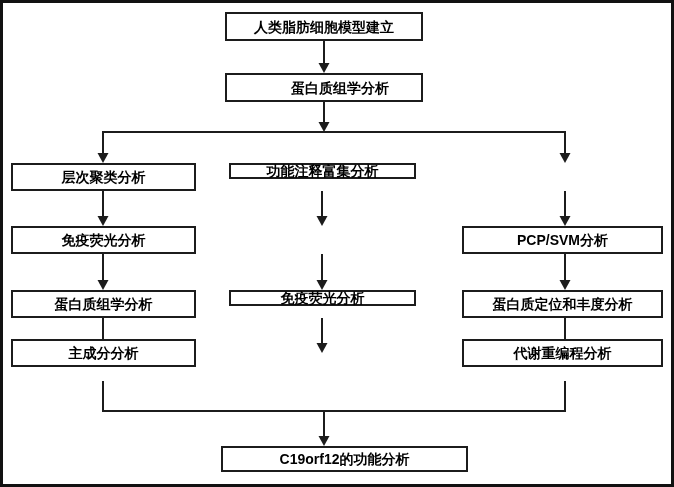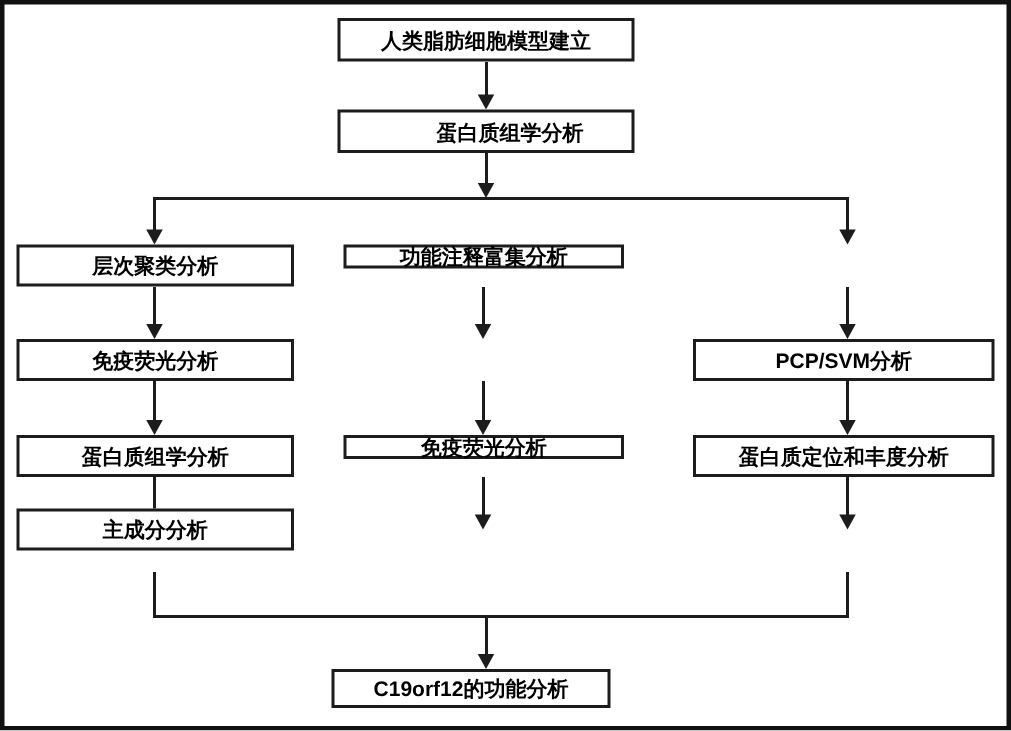--- a/index.html
+++ b/index.html
@@ -41,21 +41,21 @@
   .n-proteomics  { left: 222px; top: 70px;  width: 198px; height: 29px; padding-left: 32px; }
   
   .col-l { left: 8px;   width: 185px; height: 28px; }
   .col-m { left: 226px; width: 187px; height: 16px; }
   .col-r { left: 459px; width: 201px; height: 28px; }
   .row-1 { top: 160px; }
   .row-2 { top: 223px; }
   .row-3 { top: 287px; }
   .row-4 { top: 336px; }
   
-  .n-final { left: 218px; top: 443px; width: 186px; height: 26px; }
+  .n-final { left: 218px; top: 443px; width: 247px; height: 26px; }
 </style>
 </head>
 <body>
 
 <div id="frame">
 
   <svg id="wires" xmlns="http://www.w3.org/2000/svg" viewBox="0 0 674 487">
 
     <g>
       <line x1="321" y1="38" x2="321" y2="61"></line>
@@ -132,16 +132,17 @@
   <div class="node col-l row-1">层次聚类分析</div>
   <div class="node col-l row-2">免疫荧光分析</div>
   <div class="node col-l row-3">蛋白质组学分析</div>
   <div class="node col-l row-4">主成分分析</div>
 
   <div class="node col-m row-1">功能注释富集分析</div>
   <div class="node col-m row-3">免疫荧光分析</div>
 
   <div class="node col-r row-2">PCP/SVM分析</div>
   <div class="node col-r row-3">蛋白质定位和丰度分析</div>
+  <div class="node col-r row-4">代谢重编程分析</div>
 
   <div class="node n-final">C19orf12的功能分析</div>
 
 </div>
 
 </body></html>

